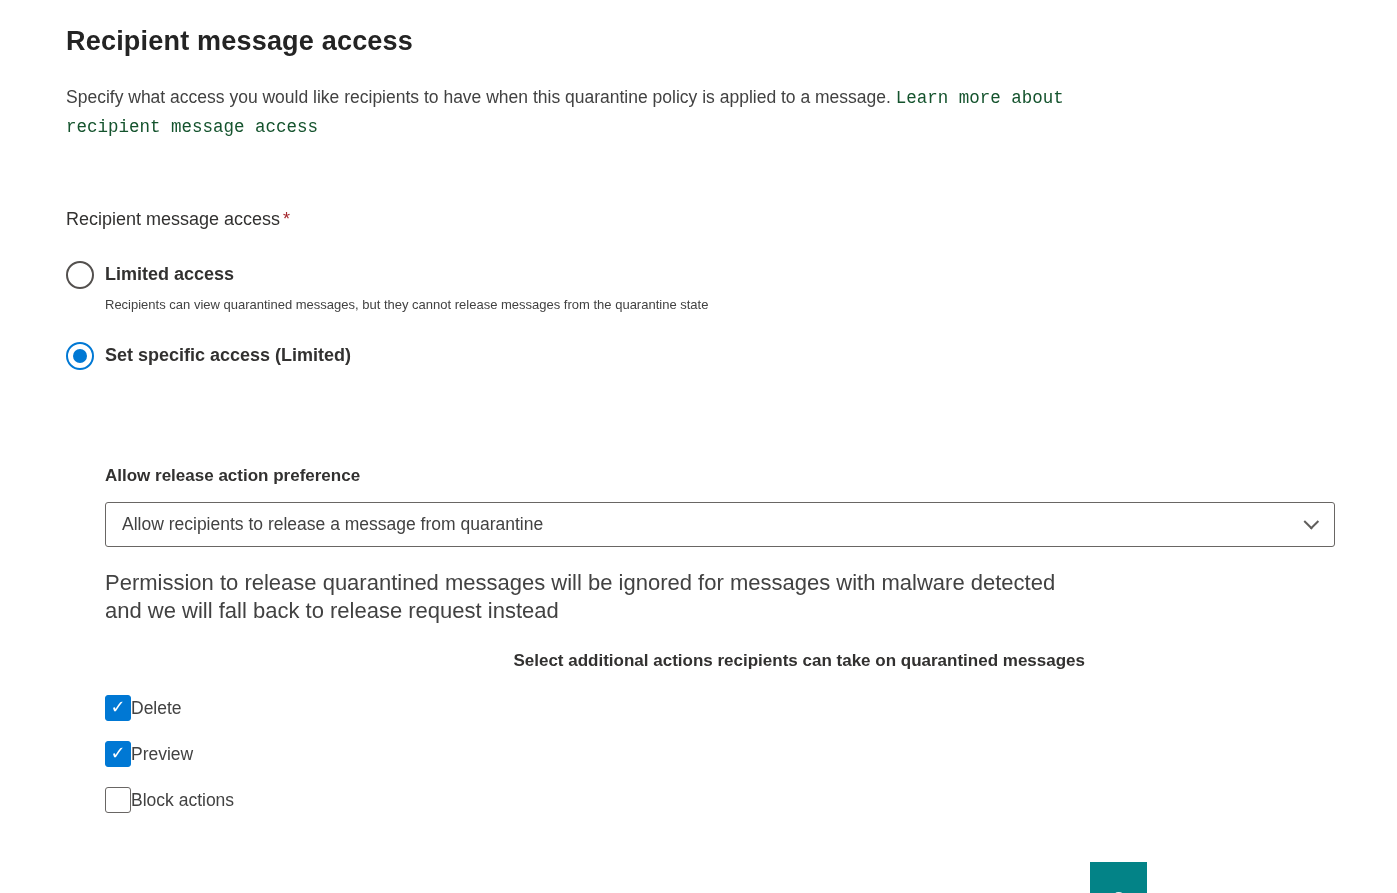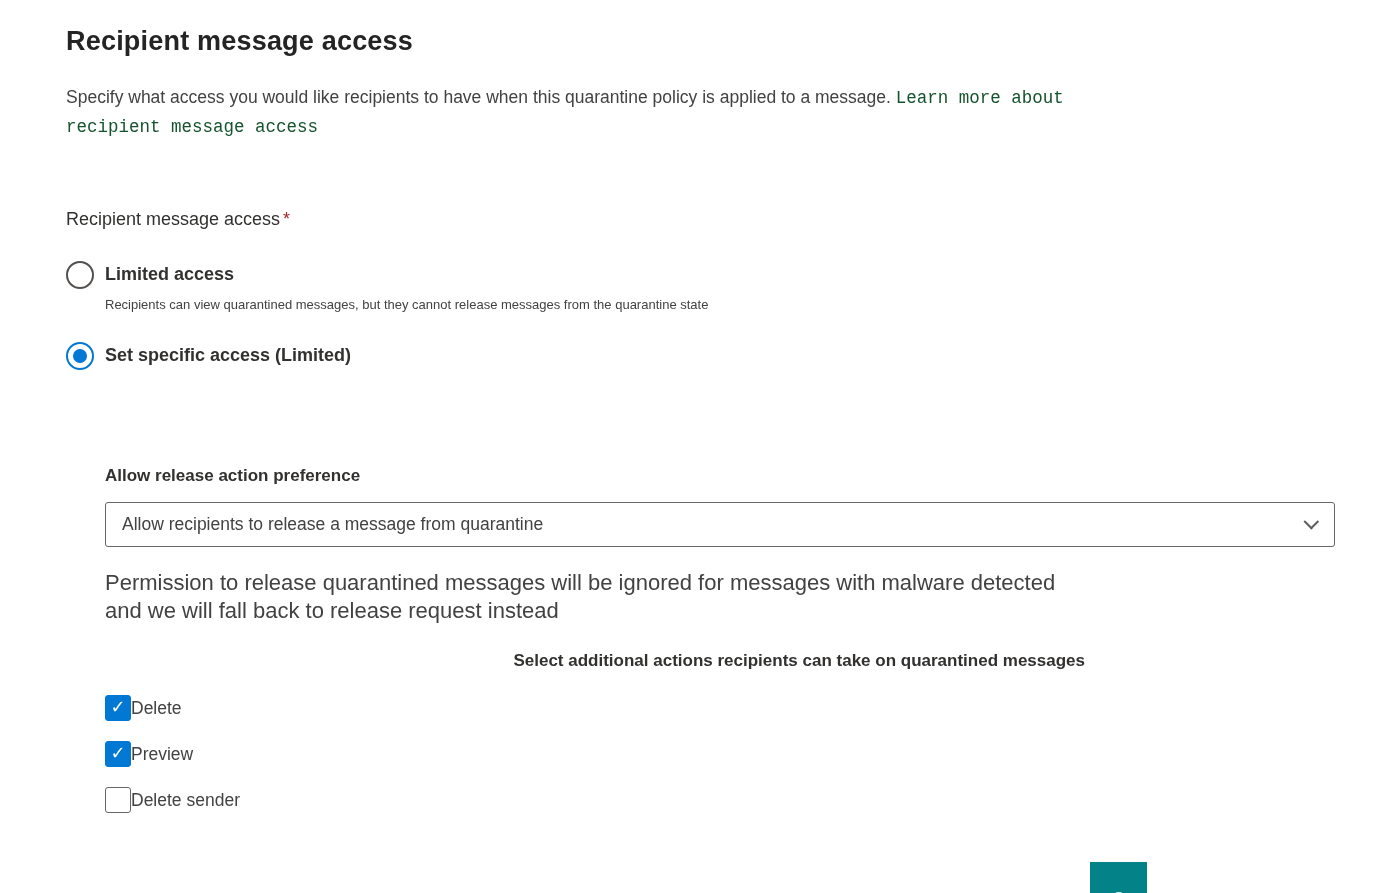--- a/index.html
+++ b/index.html
@@ -157,21 +157,21 @@
         <div class="checkbox on">
           <span class="check">✓</span>
         </div>
         <span class="checkbox-label">Preview</span>
       </div>
 
       <div class="checkbox-row">
         <div class="checkbox">
           
         </div>
-        <span class="checkbox-label">Delete sender</span>
+        <span class="checkbox-label">Block actions</span>
       </div>
 
     </div>
   </div>
 
   <div class="help-button">
     <span class="help-glyph">?</span>
   </div>
 
 </div>

